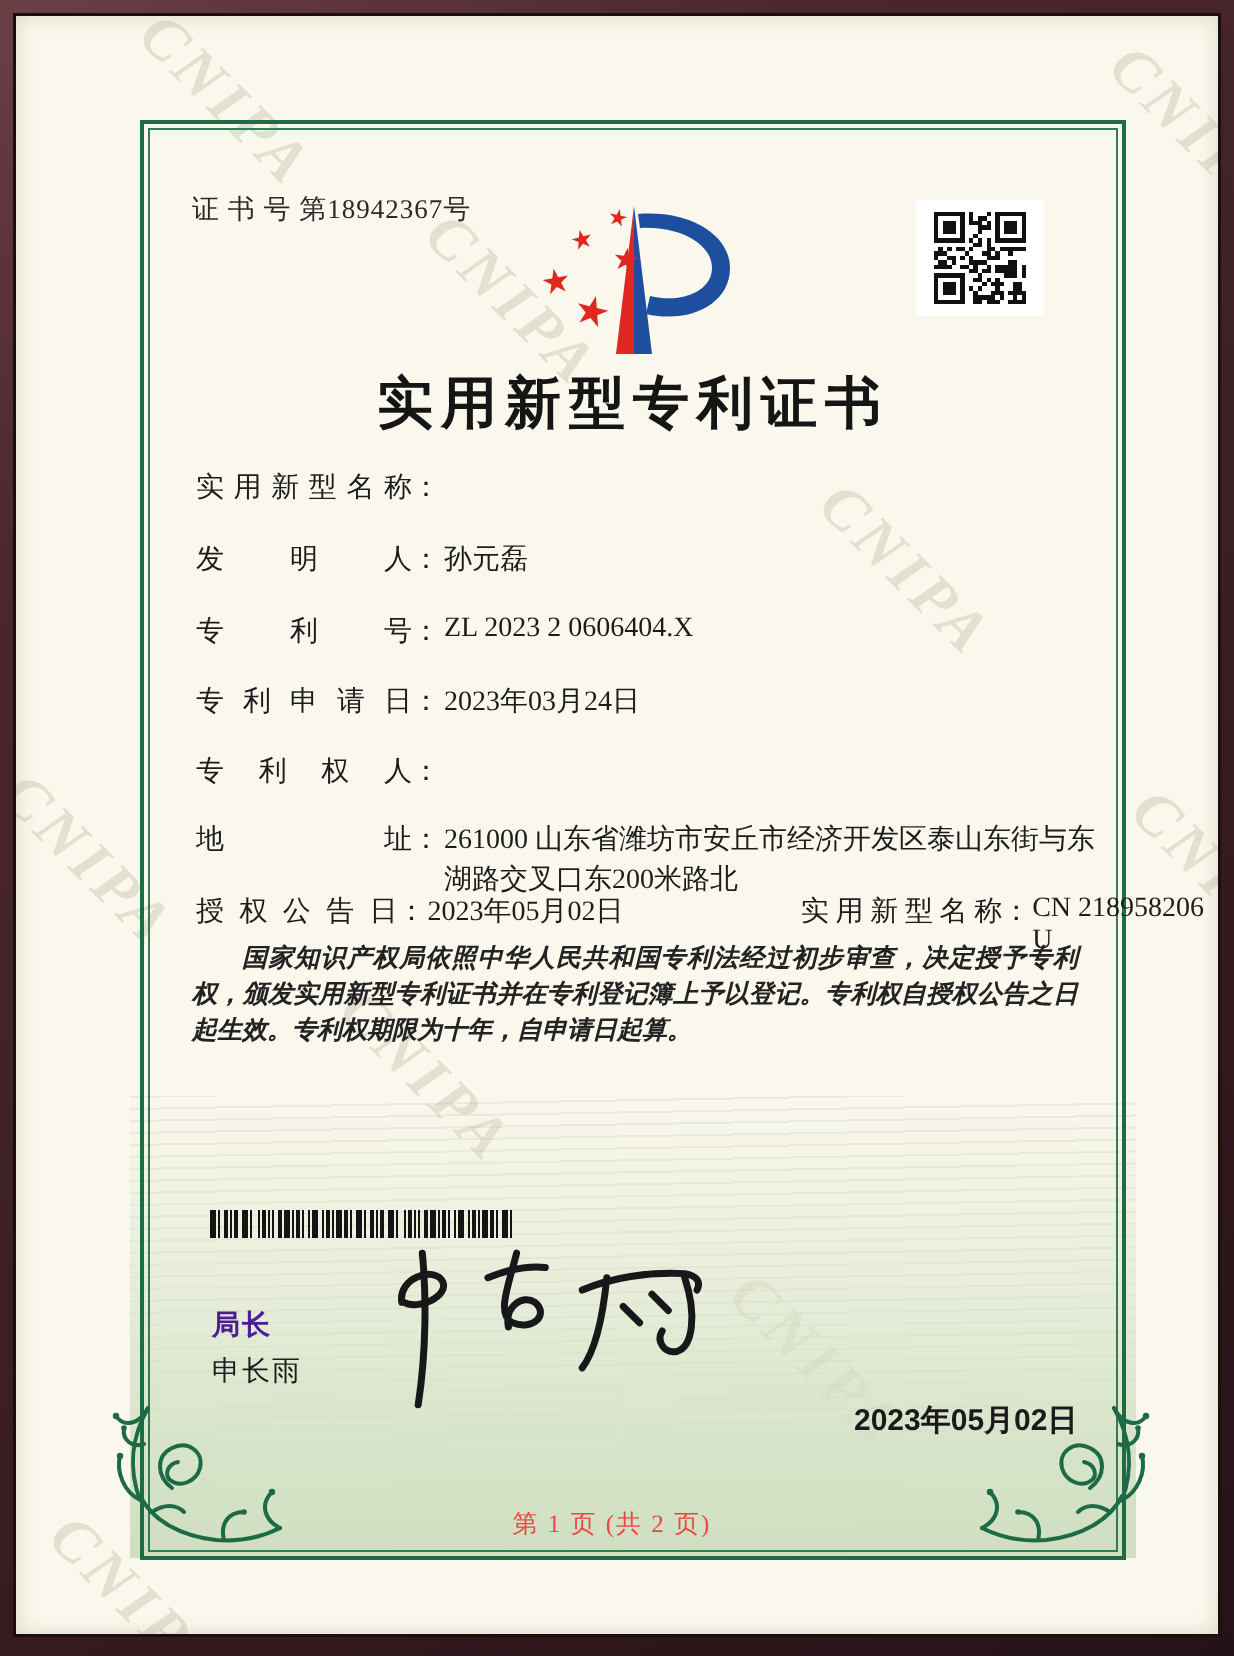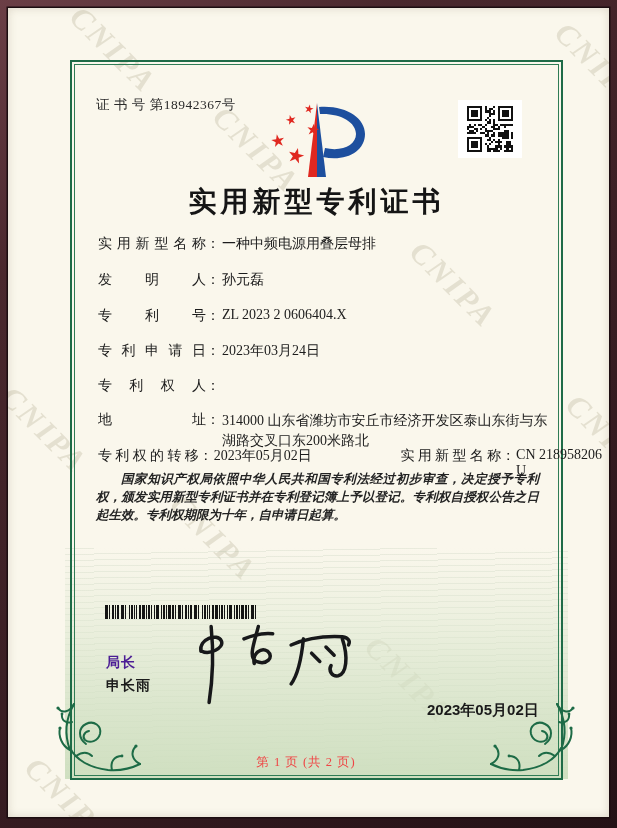--- a/index.html
+++ b/index.html
@@ -36,21 +36,21 @@
   .fvalue{display:inline-block;}
   .fvalue.addr{width:326px;line-height:19.5px;}
   .fvalue.w140{width:140px;}
   .paras{left:88px;top:463px;width:443px;}
   .paras p{margin:0 0 2px;font-size:12.5px;line-height:17.8px;text-indent:2em;
     font-weight:600;color:#232323;text-align:justify;font-style:italic;}
   .barcode{left:97px;top:597px;width:155px;height:14px;}
   .issuer-title{left:98px;top:646px;font-family:"Liberation Sans","DejaVu Sans",sans-serif;
     font-size:14px;font-weight:600;color:#4c1d95;letter-spacing:1px;}
   .issuer-name{left:98px;top:669px;font-family:"Liberation Sans","DejaVu Sans",sans-serif;
-    font-size:14px;font-weight:700;color:#1c1c1c;letter-spacing:1px;}
+    font-size:14px;font-weight:400;color:#1c1c1c;letter-spacing:1px;}
   .signature{left:156px;top:608px;width:205px;height:98px;}
   .issue-date{left:419px;top:693px;font-family:"Liberation Sans","DejaVu Sans",sans-serif;
     font-size:15px;font-weight:600;color:#1a1a1a;}
   .page-info{left:0;top:746px;width:596px;text-align:center;font-size:12.5px;color:#ef4444;
     letter-spacing:1px;}
   .footer-note{left:308px;top:782px;transform:translateX(-50%);font-size:13px;font-weight:600;
     letter-spacing:2.5px;color:#2a2a2a;background:rgba(255,253,245,.85);padding:1px 9px;}
 </style>
 </head>
 <body>
@@ -268,21 +268,20 @@
           <rect x="19" y="20" width="1" height="1" fill="#111"></rect>
           <rect x="20" y="20" width="1" height="1" fill="#111"></rect>
         </svg>
     </div>
 
     <div class="content title">实用新型专利证书</div>
 
     <div class="content frow" style="top:227px">
       <span class="flabel">实用新型名称</span>
       <span class="fcolon">：</span>
-      <span class="fvalue">一种中频电源用叠层母排</span>
     </div>
     <div class="content frow" style="top:263px">
       <span class="flabel">发明人</span>
       <span class="fcolon">：</span>
       <span class="fvalue">孙元磊</span>
     </div>
     <div class="content frow" style="top:299px">
       <span class="flabel">专利号</span>
       <span class="fcolon">：</span>
       <span class="fvalue">ZL 2023 2 0606404.X</span>
@@ -292,24 +291,24 @@
       <span class="fcolon">：</span>
       <span class="fvalue">2023年03月24日</span>
     </div>
     <div class="content frow" style="top:369px">
       <span class="flabel">专利权人</span>
       <span class="fcolon">：</span>
     </div>
     <div class="content frow" style="top:403px">
       <span class="flabel">地址</span>
       <span class="fcolon">：</span>
-      <span class="fvalue addr">314000 山东省潍坊市安丘市经济开发区泰山东街与东湖路交叉口东200米路北</span>
+      <span class="fvalue addr">261000 山东省潍坊市安丘市经济开发区泰山东街与东湖路交叉口东200米路北</span>
     </div>
     <div class="content frow" style="top:439px">
-      <span class="flabel">专利权的转移</span>
+      <span class="flabel">授权公告日</span>
       <span class="fcolon">：</span>
       <span class="fvalue w140">2023年05月02日</span>
       <span class="flabel" style="margin-left:56px">实用新型名称</span>
       <span class="fcolon">：</span>
       <span class="fvalue">CN 218958206 U</span>
     </div>
 
     <div class="content paras">
       <p>国家知识产权局依照中华人民共和国专利法经过初步审查，决定授予专利权，颁发实用新型专利证书并在专利登记簿上予以登记。专利权自授权公告之日起生效。专利权期限为十年，自申请日起算。</p>
     </div>

